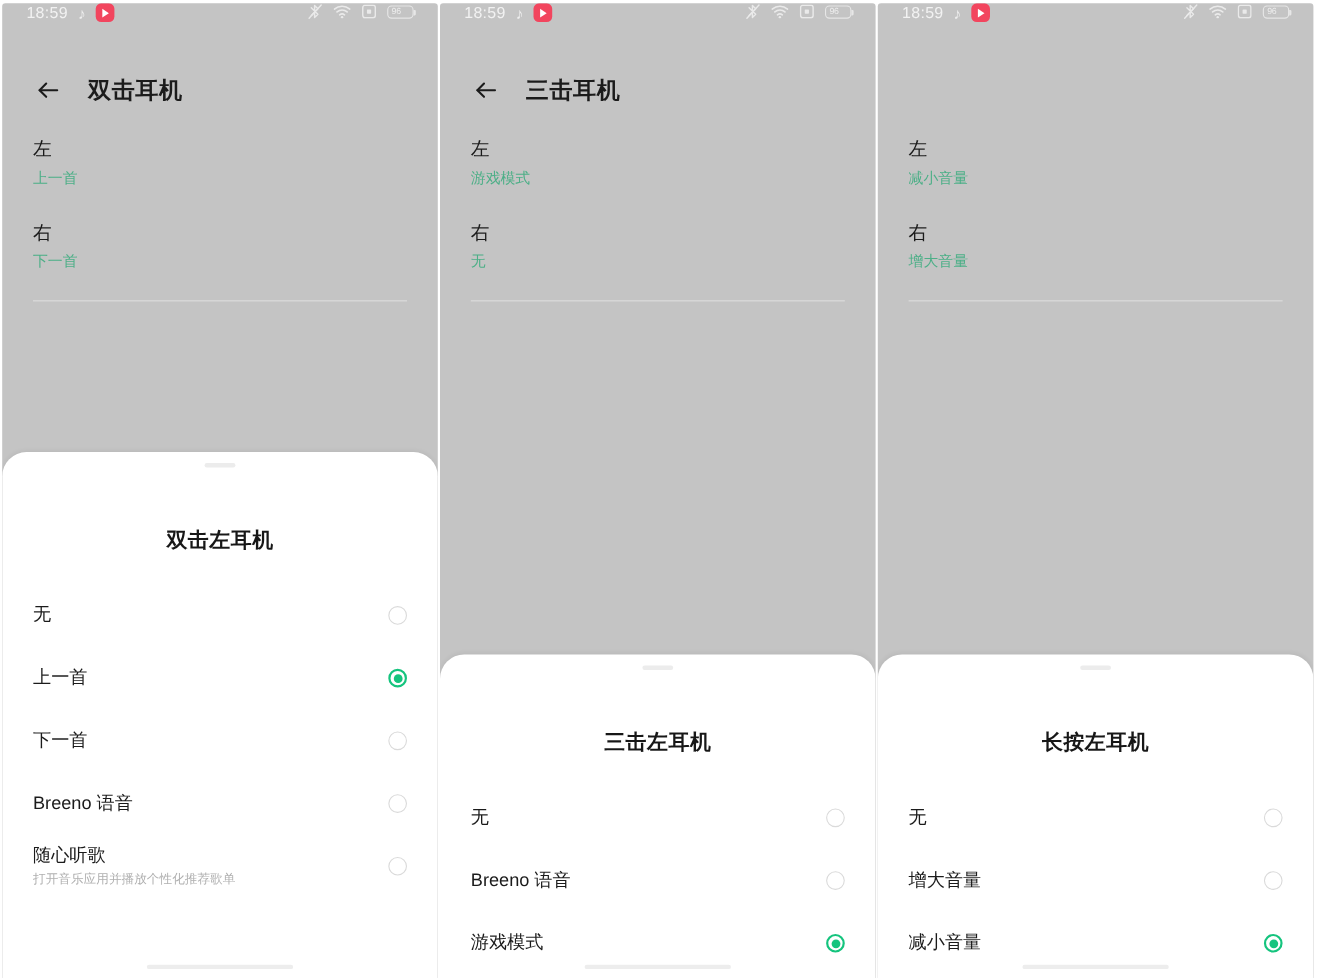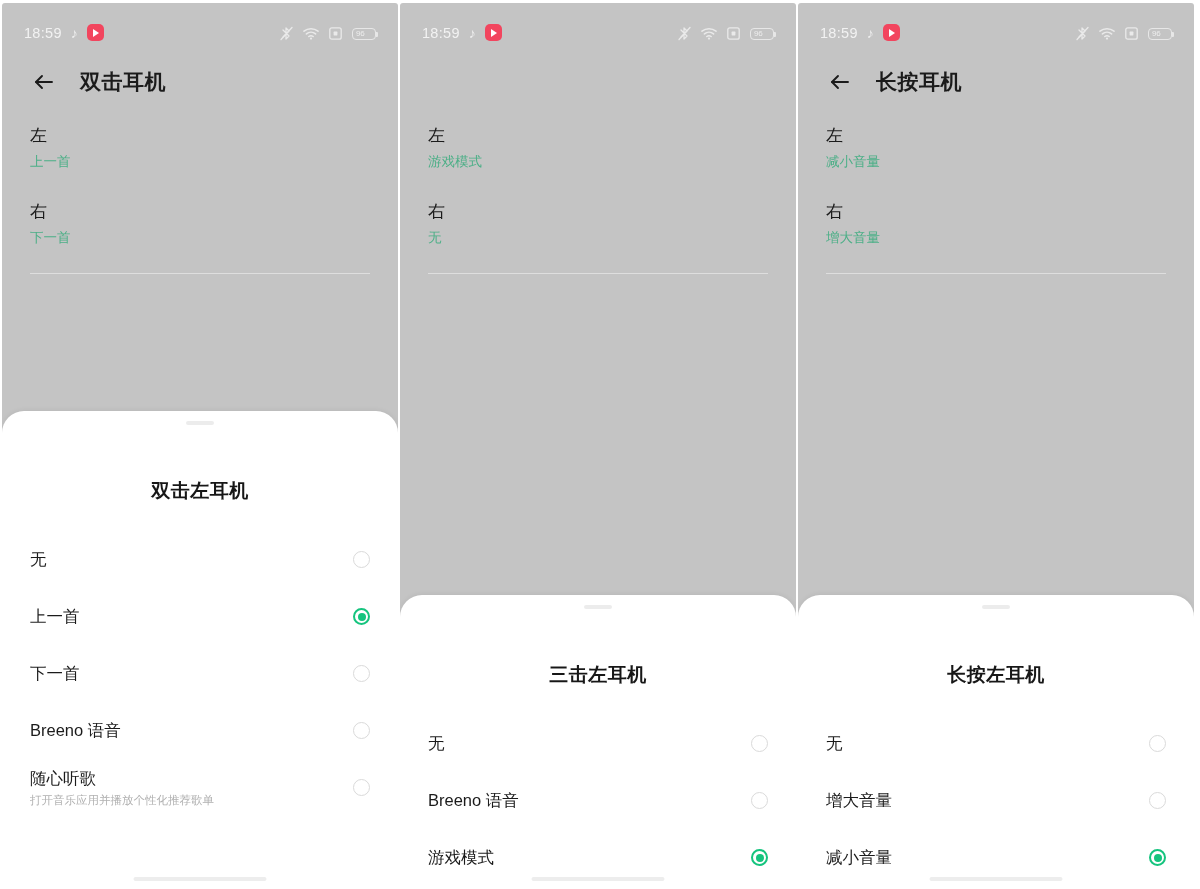--- a/index.html
+++ b/index.html
@@ -15,21 +15,21 @@
     width:396px; height:886px;
     background:#c4c4c4;
     overflow:hidden;
     flex:0 0 396px;
     border-radius:3px 3px 0 0;
   }
 
   
   .statusbar {
     position:absolute; top:0; left:0; right:0; height:38px;
-    display:flex; align-items:flex-end;
+    display:flex; align-items:flex-start;
     padding:0 22px;
   }
   .sb-left { display:flex; align-items:center; gap:9px; }
   .sb-time { font-size:14.5px; color:#f2f2f2; letter-spacing:.3px; font-weight:400; }
   .note-icon { color:#efefef; font-size:14px; line-height:1; }
   .app-icon {
     width:17px; height:17px; border-radius:5px;
     background:#f2455e;
     display:flex; align-items:center; justify-content:center;
   }
@@ -225,20 +225,29 @@
             <svg width="13" height="13" viewBox="0 0 13 13">
               <rect x="0.8" y="0.8" width="11.4" height="11.4" rx="2" fill="none" stroke="#ededed" stroke-width="1.3"></rect>
               <rect x="4.6" y="4.6" width="3.8" height="3.8" rx="0.6" fill="#ededed"></rect>
             </svg>
           </span>
           <span class="bat">
             <span>96</span>
           </span>
         </div>
       </div>
+      <div class="header">
+        <div class="back-arrow">
+          <svg width="24" height="24" viewBox="0 0 24 24" fill="none" stroke="#1b1b1b" stroke-width="1.9" stroke-linecap="round" stroke-linejoin="round">
+            <line x1="20" y1="12" x2="4" y2="12"></line>
+            <polyline points="10,6 4,12 10,18"></polyline>
+          </svg>
+        </div>
+        <div class="hdr-title">三击耳机</div>
+      </div>
       <div class="sides">
         <div class="side-row">
           <div class="side-name">左</div>
           <div class="side-val">游戏模式</div>
         </div>
         <div class="side-row">
           <div class="side-name">右</div>
           <div class="side-val">无</div>
         </div>
       </div>
@@ -297,29 +306,20 @@
             <svg width="13" height="13" viewBox="0 0 13 13">
               <rect x="0.8" y="0.8" width="11.4" height="11.4" rx="2" fill="none" stroke="#ededed" stroke-width="1.3"></rect>
               <rect x="4.6" y="4.6" width="3.8" height="3.8" rx="0.6" fill="#ededed"></rect>
             </svg>
           </span>
           <span class="bat">
             <span>96</span>
           </span>
         </div>
       </div>
-      <div class="header">
-        <div class="back-arrow">
-          <svg width="24" height="24" viewBox="0 0 24 24" fill="none" stroke="#1b1b1b" stroke-width="1.9" stroke-linecap="round" stroke-linejoin="round">
-            <line x1="20" y1="12" x2="4" y2="12"></line>
-            <polyline points="10,6 4,12 10,18"></polyline>
-          </svg>
-        </div>
-        <div class="hdr-title">长按耳机</div>
-      </div>
       <div class="sides">
         <div class="side-row">
           <div class="side-name">左</div>
           <div class="side-val">减小音量</div>
         </div>
         <div class="side-row">
           <div class="side-name">右</div>
           <div class="side-val">增大音量</div>
         </div>
       </div>

